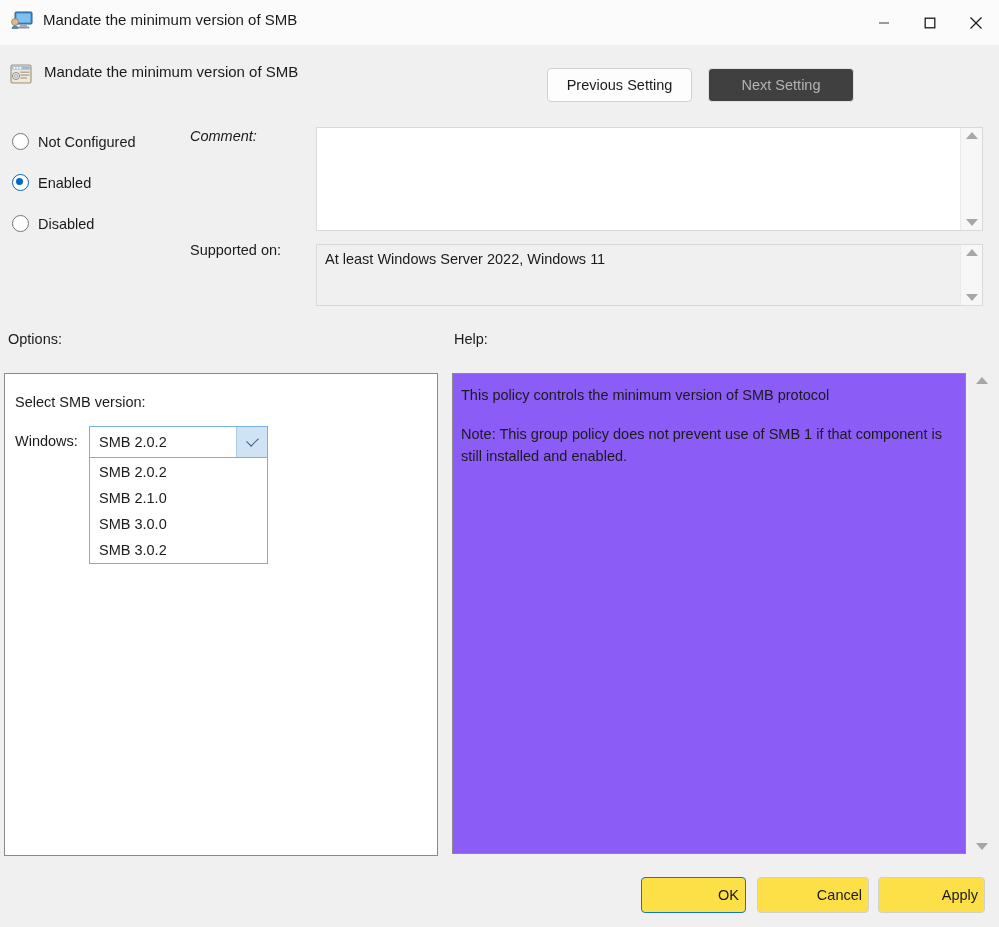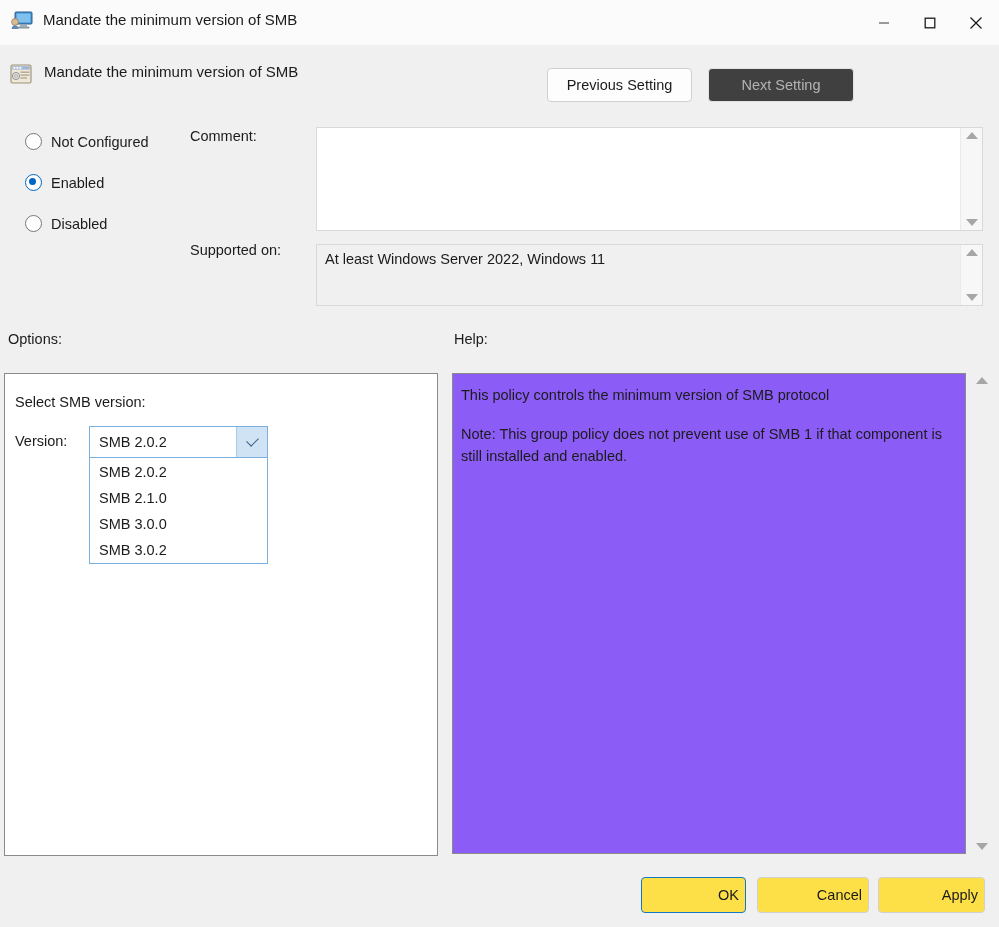--- a/index.html
+++ b/index.html
@@ -63,21 +63,21 @@
     color: #1b1b1b;
     cursor: default;
     padding: 0 14px;
     white-space: nowrap;
   }
   #btn-prev { left: 547px; width: 145px; }
   #btn-next { left: 708px; width: 146px; background: #404040; border-color: #e2e2e2; color: #b4b4b4; }
 
   
   .radio-row {
-    position: absolute; left: 25px;
+    position: absolute; left: 12px;
     display: flex; align-items: flex-end;
     cursor: default;
   }
   #radio-notconfigured { top: 133px; }
   #radio-enabled { top: 174px; }
   #radio-disabled { top: 215px; }
   .radio-mark {
     width: 17px; height: 17px;
     border: 1.4px solid #767676;
     border-radius: 50%;
@@ -97,21 +97,21 @@
     background: #0067c0;
   }
   .radio-label { margin-left: 9px; font-size: 14.5px; white-space: nowrap; }
 
   
   .fld-label {
     position: absolute;
     font-size: 14.5px; color: #1b1b1b;
     white-space: nowrap;
   }
-  #lbl-comment { left: 190px; top: 128px; }
+  #lbl-comment { left: 190px; top: 128px; font-style: italic; }
   #lbl-supported { left: 190px; top: 242px; }
   #lbl-options { left: 8px; top: 331px; }
   #lbl-help { left: 454px; top: 331px; }
 
   
   .comment-box {
     position: absolute; left: 316px; top: 127px;
     width: 667px; height: 104px;
     background: #ffffff;
     border: 1px solid #d9d9d9;
@@ -344,21 +344,21 @@
     <span class="sb-arrow sb-up"></span>
     <span class="sb-arrow sb-dn"></span>
   </div>
 </div>
 
 <span class="fld-label" id="lbl-options">Options:</span>
 <span class="fld-label" id="lbl-help">Help:</span>
 
 <div class="options-panel">
   <span class="opt-title">Select SMB version:</span>
-  <span class="opt-verlabel">Version:</span>
+  <span class="opt-verlabel">Windows:</span>
 
   <div class="combo">
     <span class="combo-value">SMB 2.0.2</span>
     <span class="combo-btn">
       <span class="combo-chev"></span>
     </span>
   </div>
 
   <div class="combo-list">
     <div class="combo-item">SMB 2.0.2</div>

